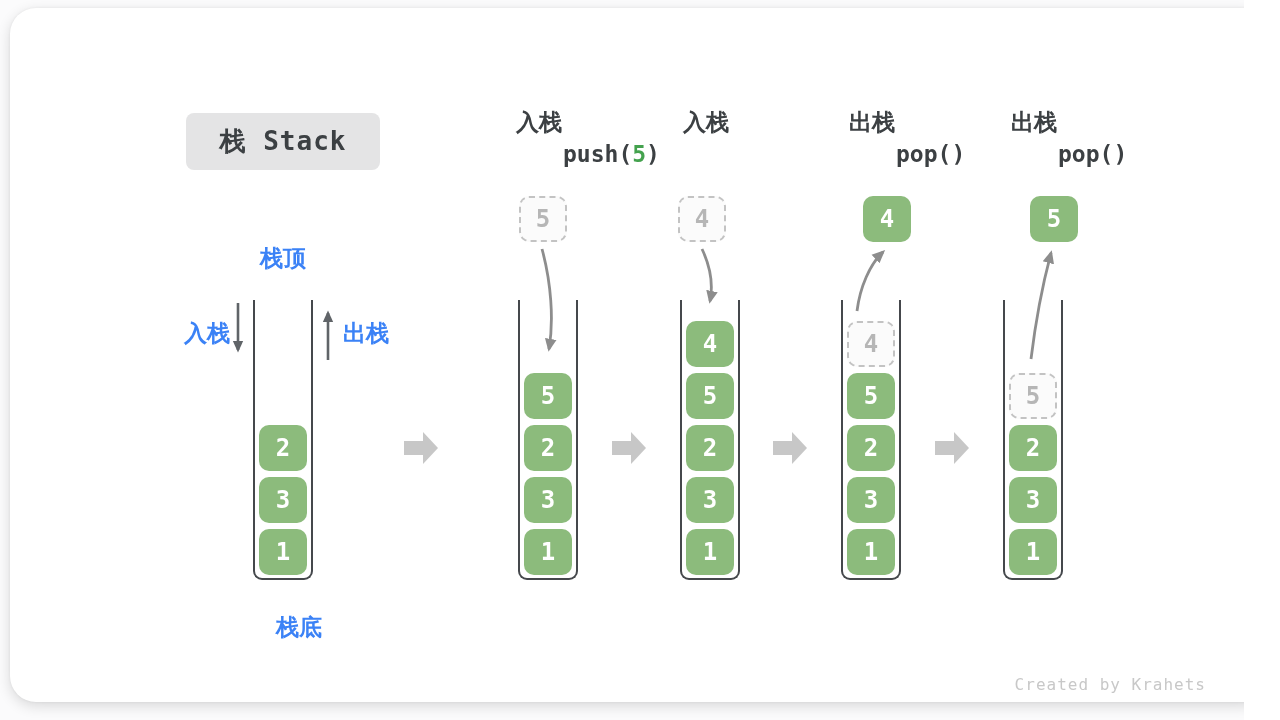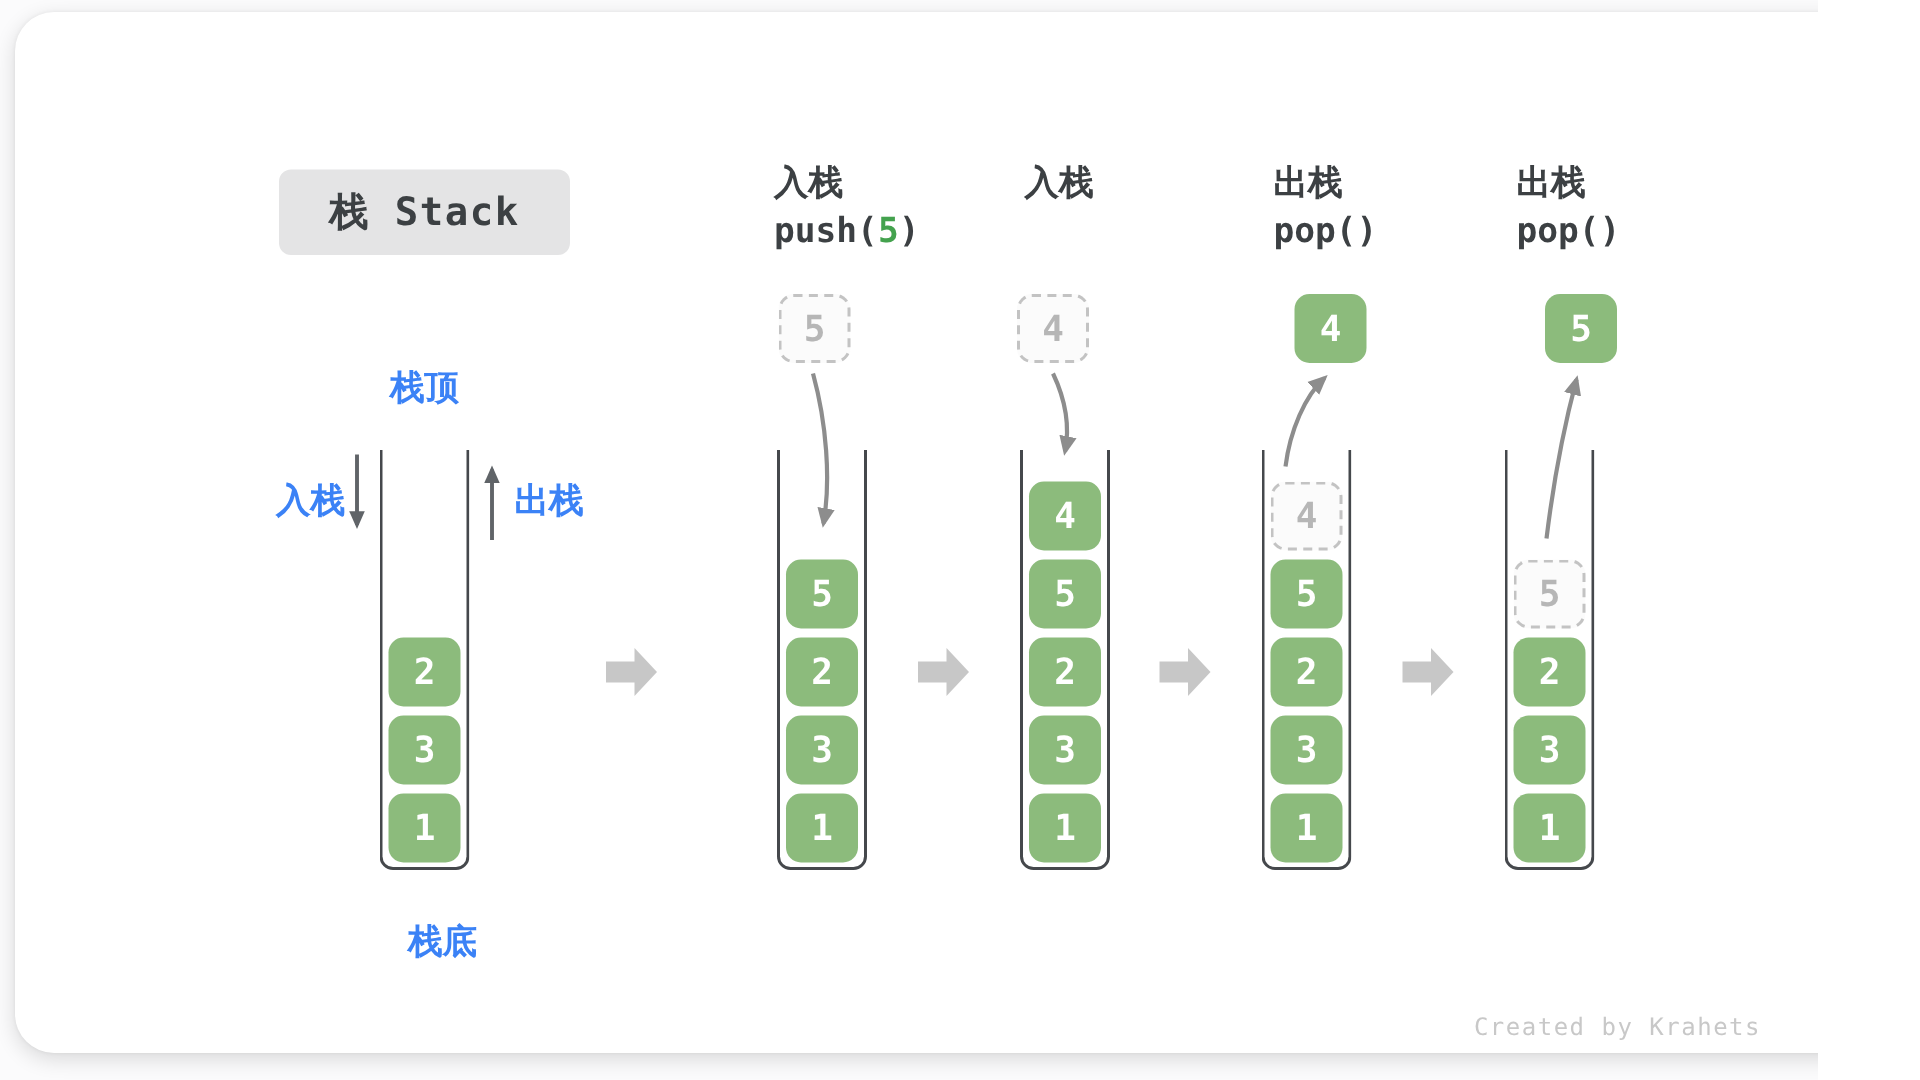--- a/index.html
+++ b/index.html
@@ -1,37 +1,38 @@
 <!DOCTYPE html>
 <html><head>
 <meta charset="utf-8">
 <style>
   html,body{margin:0;padding:0;}
   .stage{
     position:relative;width:1212px;height:720px;overflow:hidden;
     background:#fbfbfc;
     font-family:"DejaVu Sans", sans-serif;
+    padding-left:32px;
   }
   .card{
     position:absolute;left:10px;top:8px;width:1260px;height:694px;
     background:#ffffff;border-radius:26px;
     box-shadow:0 4px 14px rgba(0,0,0,.14), 0 0 3px rgba(0,0,0,.06);
   }
   .title-box{
     position:absolute;left:186px;top:113px;width:194px;height:57px;
     background:#e4e4e5;border-radius:8px;
     display:flex;align-items:center;justify-content:center;
     font-family:"DejaVu Sans Mono", monospace;
     font-size:26px;font-weight:700;color:#3c4043;letter-spacing:1px;
   }
   .op-label{position:absolute;top:107px;width:170px;}
   .op-cn{font-size:23px;font-weight:700;color:#3c4043;line-height:30px;}
   .op-code{
     font-family:"DejaVu Sans Mono", monospace;
-    font-size:23px;font-weight:600;color:#3c4043;line-height:34px;
+    font-size:23px;font-weight:600;color:#3c4043;line-height:34px;margin-left:47px;
   }
   .op-code .arg{color:#44a24e;font-weight:700;}
   .side-label{position:absolute;font-size:23px;font-weight:700;color:#3b82f6;}
   .stack{
     position:absolute;top:300px;width:60px;height:280px;box-sizing:border-box;
     border-left:2px solid #45484c;border-right:2px solid #45484c;
     border-bottom:2px solid #45484c;border-radius:0 0 9px 9px;
     background:#ffffff;
   }
   .item{
@@ -86,21 +87,21 @@
   <div class="op-label" style="left:849px">
     <div class="op-cn">出栈</div>
     <div class="op-code"><span>pop(</span><span class="arg"></span><span>)</span></div>
   </div>
   <div class="op-label" style="left:1011px">
     <div class="op-cn">出栈</div>
     <div class="op-code"><span>pop(</span><span class="arg"></span><span>)</span></div>
   </div>
 
   <div class="side-label" style="left:233px;top:243px;width:100px;text-align:center">栈顶</div>
-  <div class="side-label" style="left:245px;top:612px;width:100px;text-align:center">栈底</div>
+  <div class="side-label" style="left:222px;top:612px;width:100px;text-align:right">栈底</div>
   <div class="side-label" style="left:168px;top:318px;width:62px;text-align:right">入栈</div>
   <div class="side-label" style="left:343px;top:318px">出栈</div>
 
   <div class="stack" style="left:253px">
     <div class="item slot2">2</div>
     <div class="item slot3">3</div>
     <div class="item slot4">1</div>
   </div>
 
   <div class="stack" style="left:518px">

